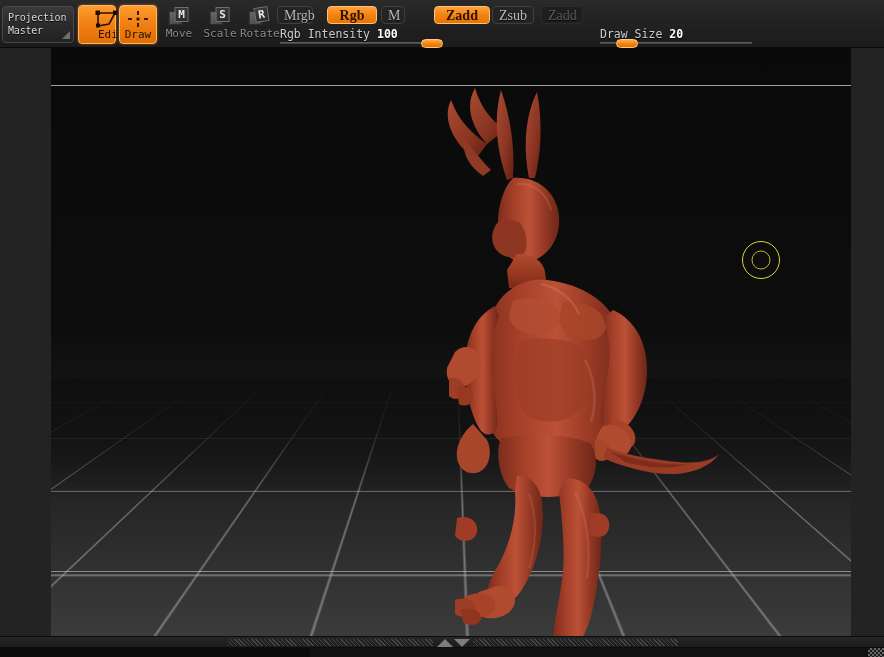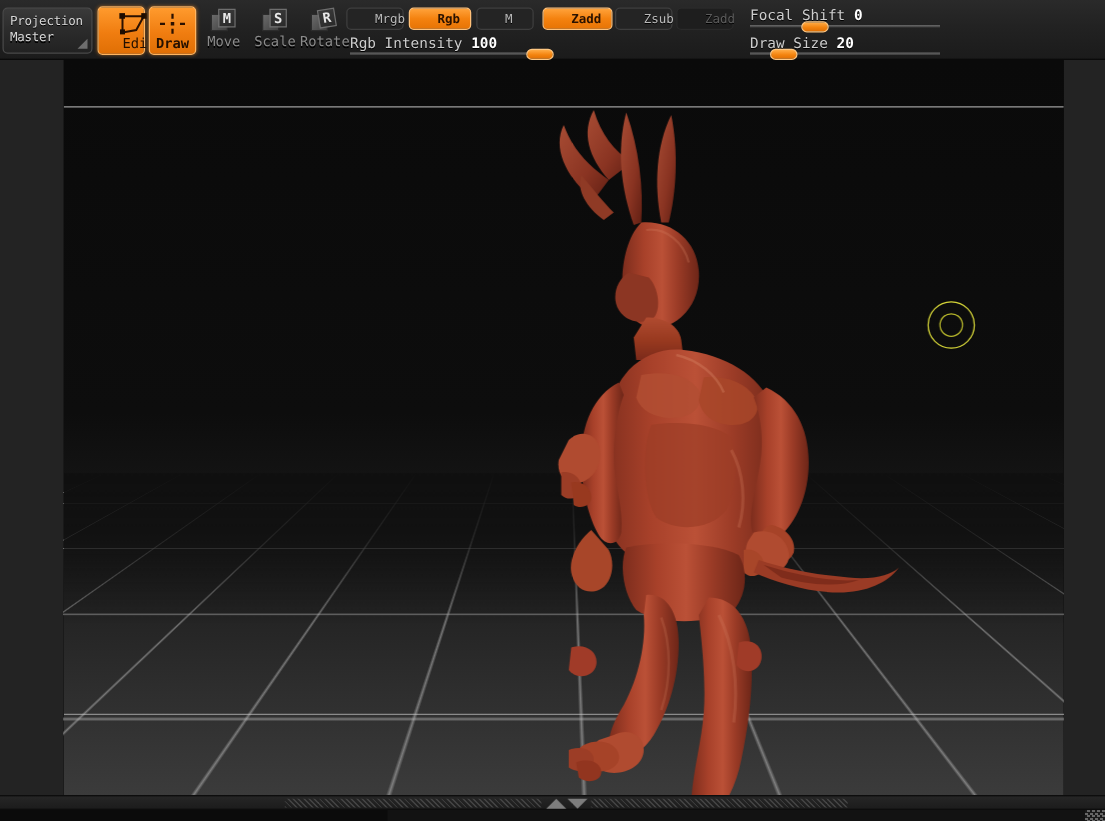--- a/index.html
+++ b/index.html
@@ -60,22 +60,22 @@
   .ico-card .front{
     position:absolute; left:6px; top:0; width:14px; height:15px;
     background:linear-gradient(160deg,#3a3a3a,#2a2a2a); border:1px solid #6f6f6f;
     color:#e8e8e8; font-size:11px; font-weight:bold; line-height:14px; text-align:center;
   }
   .ico-card.rot .front{ transform:rotate(-9deg); }
 
   
   .chip{
     position:absolute; height:18px; line-height:17px;
-    font-size:10px; text-align:center; border-radius:4px;
-    color:#b9b9b9; text-shadow:0 1px 0 #000; padding:0 22px;
+    font-size:14px; text-align:center; border-radius:4px;
+    color:#b9b9b9; text-shadow:0 1px 0 #000; padding:0 6px;font-family:Liberation Serif, serif;
   }
   .chip.on{
     background:linear-gradient(180deg,#ffa23a 0%,#f4820f 50%,#e77405 100%);
     border:1px solid #ffc078; color:#2a1200; text-shadow:none; font-weight:bold;
   }
   .chip.off{ border:1px solid #3e3e3e; background:#242424; }
   .chip.dim{ color:#5c5c5c; border:1px solid #2a2a2a; background:#1e1e1e; }
 
   
   .slider{ position:absolute; height:18px; }
@@ -198,21 +198,21 @@
         <svg class="ico-edit" width="24" height="21" viewBox="0 0 24 21">
           <polyline points="3,17 3,4 20,4 14,15 3,17" fill="none" stroke="#2a1000" stroke-width="1.6"></polyline>
           <rect x="0.5" y="1.5" width="4.5" height="4.5" fill="#1d0c00"></rect>
           <rect x="18" y="1.5" width="4.5" height="4.5" fill="#1d0c00"></rect>
           <rect x="1" y="14.5" width="4" height="4" fill="#1d0c00"></rect>
         </svg>
       </span>
       <span class="lbl">Edit</span>
     </div>
 
-    <div class="tool-btn active" style="left:119px;font-weight:bold;">
+    <div class="tool-btn active" style="left:119px;">
       <span class="glyph">
         <svg class="ico-draw" width="24" height="21" viewBox="0 0 24 21">
           <g stroke="#2a1000" stroke-width="1.8" stroke-linecap="butt">
             <line x1="12" y1="2" x2="12" y2="6"></line>
             <line x1="12" y1="14" x2="12" y2="18"></line>
             <line x1="2" y1="10" x2="6" y2="10"></line>
             <line x1="18" y1="10" x2="22" y2="10"></line>
           </g>
           <rect x="10.6" y="8.6" width="2.8" height="2.8" fill="#2a1000"></rect>
         </svg>
@@ -261,28 +261,20 @@
     <div class="slider" style="left:280px; top:28px; width:152px;">
       <span class="s-label">
         <span>Rgb Intensity</span>
         <span class="s-val">100</span>
       </span>
       <span class="track"></span>
       <span class="knob" style="left:100%;"></span>
     </div>
 
 
-    <div class="slider" style="left:600px; top:6px; width:152px;">
-      <span class="s-label">
-        <span>Focal Shift</span>
-        <span class="s-val">0</span>
-      </span>
-      <span class="track"></span>
-      <span class="knob" style="left:34%;"></span>
-    </div>
 
     <div class="slider" style="left:600px; top:28px; width:152px;">
       <span class="s-label">
         <span>Draw Size</span>
         <span class="s-val">20</span>
       </span>
       <span class="track"></span>
       <span class="knob" style="left:18%;"></span>
     </div>
   </div>

